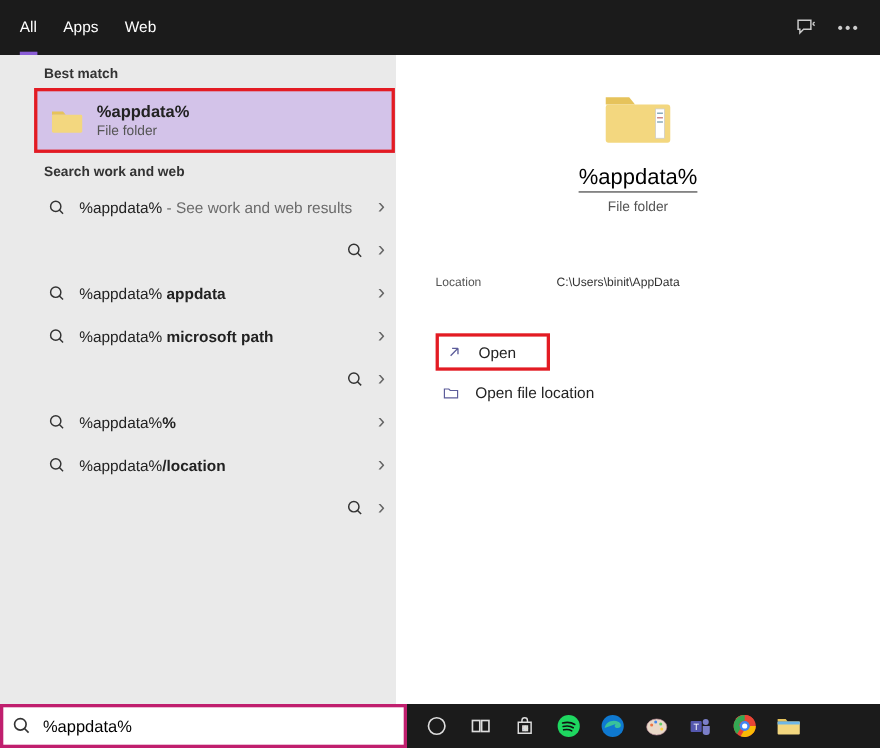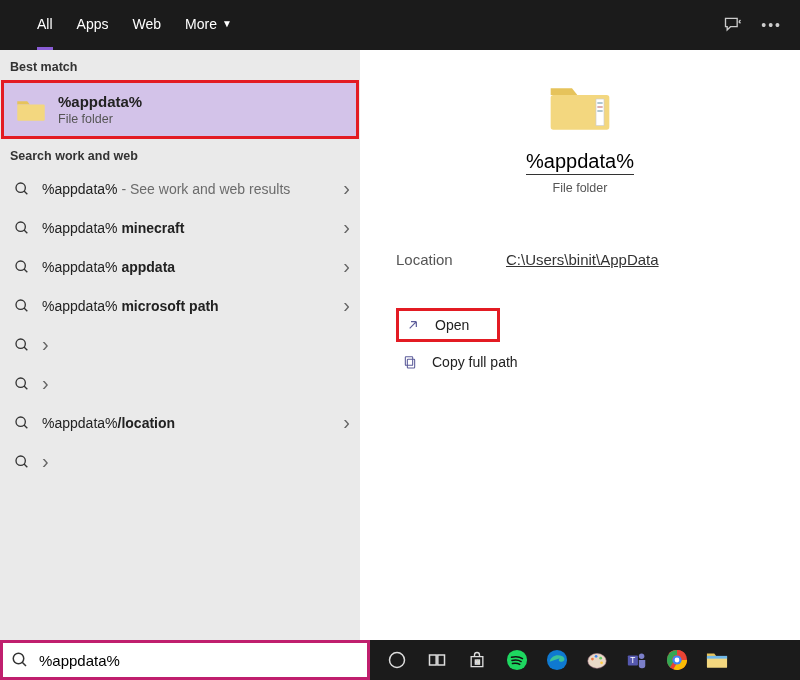--- a/index.html
+++ b/index.html
@@ -2,52 +2,52 @@
 <html><head>
 <meta charset="utf-8">
 <style>
   * { box-sizing: border-box; margin: 0; padding: 0; font-family: "Segoe UI", sans-serif; }
   body { width: 800px; height: 680px; overflow: hidden; background: #fff; }
 
   
   .topbar { height: 50px; background: #1b1b1b; color: #ccc; display: flex; align-items: center; padding: 0 18px; }
   .tabs { display: flex; gap: 24px; height: 100%; align-items: center; }
   .tab { font-size: 14px; color: #ffffff; cursor: pointer; height: 100%; display: flex; align-items: center; border-bottom: 3px solid transparent; }
-  .tab.active { color: #fff; border-bottom-color: #8a5dd6; margin-left: 19px; }
+  .tab.active { color: #fff; border-bottom-color: #8a5dd6; }
   .tab .chev { margin-left: 5px; font-size: 10px; }
   .topbar-right { margin-left: auto; display: flex; gap: 18px; align-items: center; }
   .topbar-right svg, .topbar-right .dots { color: #ccc; }
   .dots { letter-spacing: 2px; font-size: 14px; cursor: pointer; }
 
   
   .main { display: flex; height: 590px; }
-  .left { width: 360px; background: #eaeaea; display: flex; flex-direction: column; }
+  .left { width: 360px; background: #eaeaea; display: flex; flex-direction: column; padding-left: 30px; }
   .section-label { font-size: 12.5px; font-weight: 600; color: #333; padding: 10px 10px 6px; }
 
   .best-match { border: 3px solid #e31b23; background: #d3c3e9; display: flex; align-items: center; padding: 10px 12px; margin: 0 1px; }
   .folder-icon-sm { width: 30px; height: 26px; margin-right: 12px; }
   .best-match .title { font-size: 15px; font-weight: 600; color: #222; }
   .best-match .sub { font-size: 12.5px; color: #555; margin-top: 2px; }
 
-  .result-row { display: flex; align-items: center; padding: 8px 10px 8px 14px; font-size: 14px; color: #222; cursor: pointer; }
+  .result-row { display: flex; align-items: center; padding: 8px 10px 8px 14px; font-size: 14px; color: #222; cursor: pointer; justify-content: flex-end; }
   .result-row .mag { width: 16px; height: 16px; margin-right: 12px; flex-shrink: 0; }
   .result-row .label { flex: 1; }
   .result-row .label strong { font-weight: 600; }
   .result-row .label em { font-style: normal; color: #6b6b6b; }
   .result-row .chev { color: #666; font-size: 14px; }
 
   .right { flex: 1; background: #fff; padding: 30px 36px; }
   .preview-folder { display: flex; flex-direction: column; align-items: center; }
   .folder-icon-lg { width: 64px; height: 54px; }
   .preview-title { font-size: 20px; margin-top: 16px; border-bottom: 1px solid #333; padding-bottom: 1px; }
   .preview-sub { font-size: 12.5px; color: #555; margin-top: 6px; }
 
-  .location-row { display: flex; margin-top: 56px; font-size: 15px; color: #555; }
+  .location-row { display: flex; margin-top: 56px; font-size: 11px; color: #555; }
   .location-row .k { width: 110px; }
-  .location-row .v { color: #333; text-decoration: underline; cursor: pointer; }
+  .location-row .v { color: #333; cursor: pointer; }
 
   .actions { margin-top: 40px; }
   .action-row { display: flex; align-items: center; padding: 8px 6px; font-size: 14px; color: #222; cursor: pointer; gap: 14px; }
   .action-row svg { width: 16px; height: 16px; color: #5c5c9a; }
   .action-highlight { border: 3px solid #e31b23; display: inline-flex; padding: 4px 28px 4px 6px; margin-bottom: 4px; }
 
   
   .taskbar { height: 40px; background: #1b1b1b; display: flex; align-items: center; }
   .search-wrap { border: 3px solid #c01f6e; height: 40px; width: 370px; background: #fff; display: flex; align-items: center; padding: 0 8px; }
   .search-wrap .mag { width: 18px; height: 18px; margin-right: 10px; }
@@ -60,24 +60,20 @@
   .folder-tab { fill: #e6c35b; }
 </style>
 </head>
 <body>
 
 <div class="topbar">
   <div class="tabs">
     <div class="tab active">All</div>
     <div class="tab">Apps</div>
     <div class="tab">Web</div>
-    <div class="tab">
-      <span>More</span>
-      <span class="chev">▼</span>
-    </div>
   </div>
   <div class="topbar-right">
     <svg width="20" height="20" viewBox="0 0 24 24" fill="none" stroke="currentColor" stroke-width="1.6">
       <path d="M3 4h14v10H9l-4 4v-4H3z"></path>
         <path d="M19 8l2-2M19 8l2 2"></path>
     </svg>
     <span class="dots">•••</span>
   </div>
 </div>
 
@@ -106,21 +102,20 @@
             <line x1="20" y1="20" x2="15" y2="15" stroke="#333" stroke-width="2"></line>
           </svg>
           <span class="label">%appdata%<em> - </em><em>See work and web results</em></span>
           <span class="chev" style="font-size: 20px;">›</span>
         </div>
         <div class="result-row">
           <svg class="mag" viewBox="0 0 24 24">
             <circle cx="10" cy="10" r="7" fill="none" stroke="#333" stroke-width="2"></circle>
             <line x1="20" y1="20" x2="15" y2="15" stroke="#333" stroke-width="2"></line>
           </svg>
-          <span class="label">%appdata% <strong>minecraft</strong></span>
           <span class="chev" style="font-size: 20px;">›</span>
         </div>
         <div class="result-row">
           <svg class="mag" viewBox="0 0 24 24">
             <circle cx="10" cy="10" r="7" fill="none" stroke="#333" stroke-width="2"></circle>
             <line x1="20" y1="20" x2="15" y2="15" stroke="#333" stroke-width="2"></line>
           </svg>
           <span class="label">%appdata% <strong>appdata</strong></span>
           <span class="chev" style="font-size: 20px;">›</span>
         </div>
@@ -137,20 +132,21 @@
             <circle cx="10" cy="10" r="7" fill="none" stroke="#333" stroke-width="2"></circle>
             <line x1="20" y1="20" x2="15" y2="15" stroke="#333" stroke-width="2"></line>
           </svg>
           <span class="chev" style="font-size: 20px;">›</span>
         </div>
         <div class="result-row">
           <svg class="mag" viewBox="0 0 24 24">
             <circle cx="10" cy="10" r="7" fill="none" stroke="#333" stroke-width="2"></circle>
             <line x1="20" y1="20" x2="15" y2="15" stroke="#333" stroke-width="2"></line>
           </svg>
+          <span class="label">%appdata%<strong>%</strong></span>
           <span class="chev" style="font-size: 20px;">›</span>
         </div>
         <div class="result-row">
           <svg class="mag" viewBox="0 0 24 24">
             <circle cx="10" cy="10" r="7" fill="none" stroke="#333" stroke-width="2"></circle>
             <line x1="20" y1="20" x2="15" y2="15" stroke="#333" stroke-width="2"></line>
           </svg>
           <span class="label">%appdata%<strong>/location</strong></span>
           <span class="chev" style="font-size: 20px;">›</span>
         </div>
@@ -187,24 +183,23 @@
       <div class="action-highlight">
         <div class="action-row" style="padding:2px 0;text-align:right;">
           <svg viewBox="0 0 24 24" fill="none" stroke="currentColor" stroke-width="1.8">
             <path d="M7 17L17 7M17 7H9M17 7v8"></path>
           </svg>
           <span>Open</span>
         </div>
       </div>
       <div class="action-row">
         <svg viewBox="0 0 24 24" fill="none" stroke="currentColor" stroke-width="1.6">
-          <rect x="8" y="8" width="11" height="13" rx="1"></rect>
-            <rect x="5" y="4" width="11" height="13" rx="1"></rect>
-        </svg>
-        <span>Copy full path</span>
+          <path d="M3 7h6l2 2h10v10H3z"></path>
+        </svg>
+        <span>Open file location</span>
       </div>
     </div>
   </div>
 </div>
 
 <div class="taskbar">
   <div class="search-wrap">
     <svg class="mag" viewBox="0 0 24 24" fill="none" stroke="#333" stroke-width="2">
       <circle cx="10" cy="10" r="7"></circle>
         <line x1="20" y1="20" x2="15" y2="15"></line>

